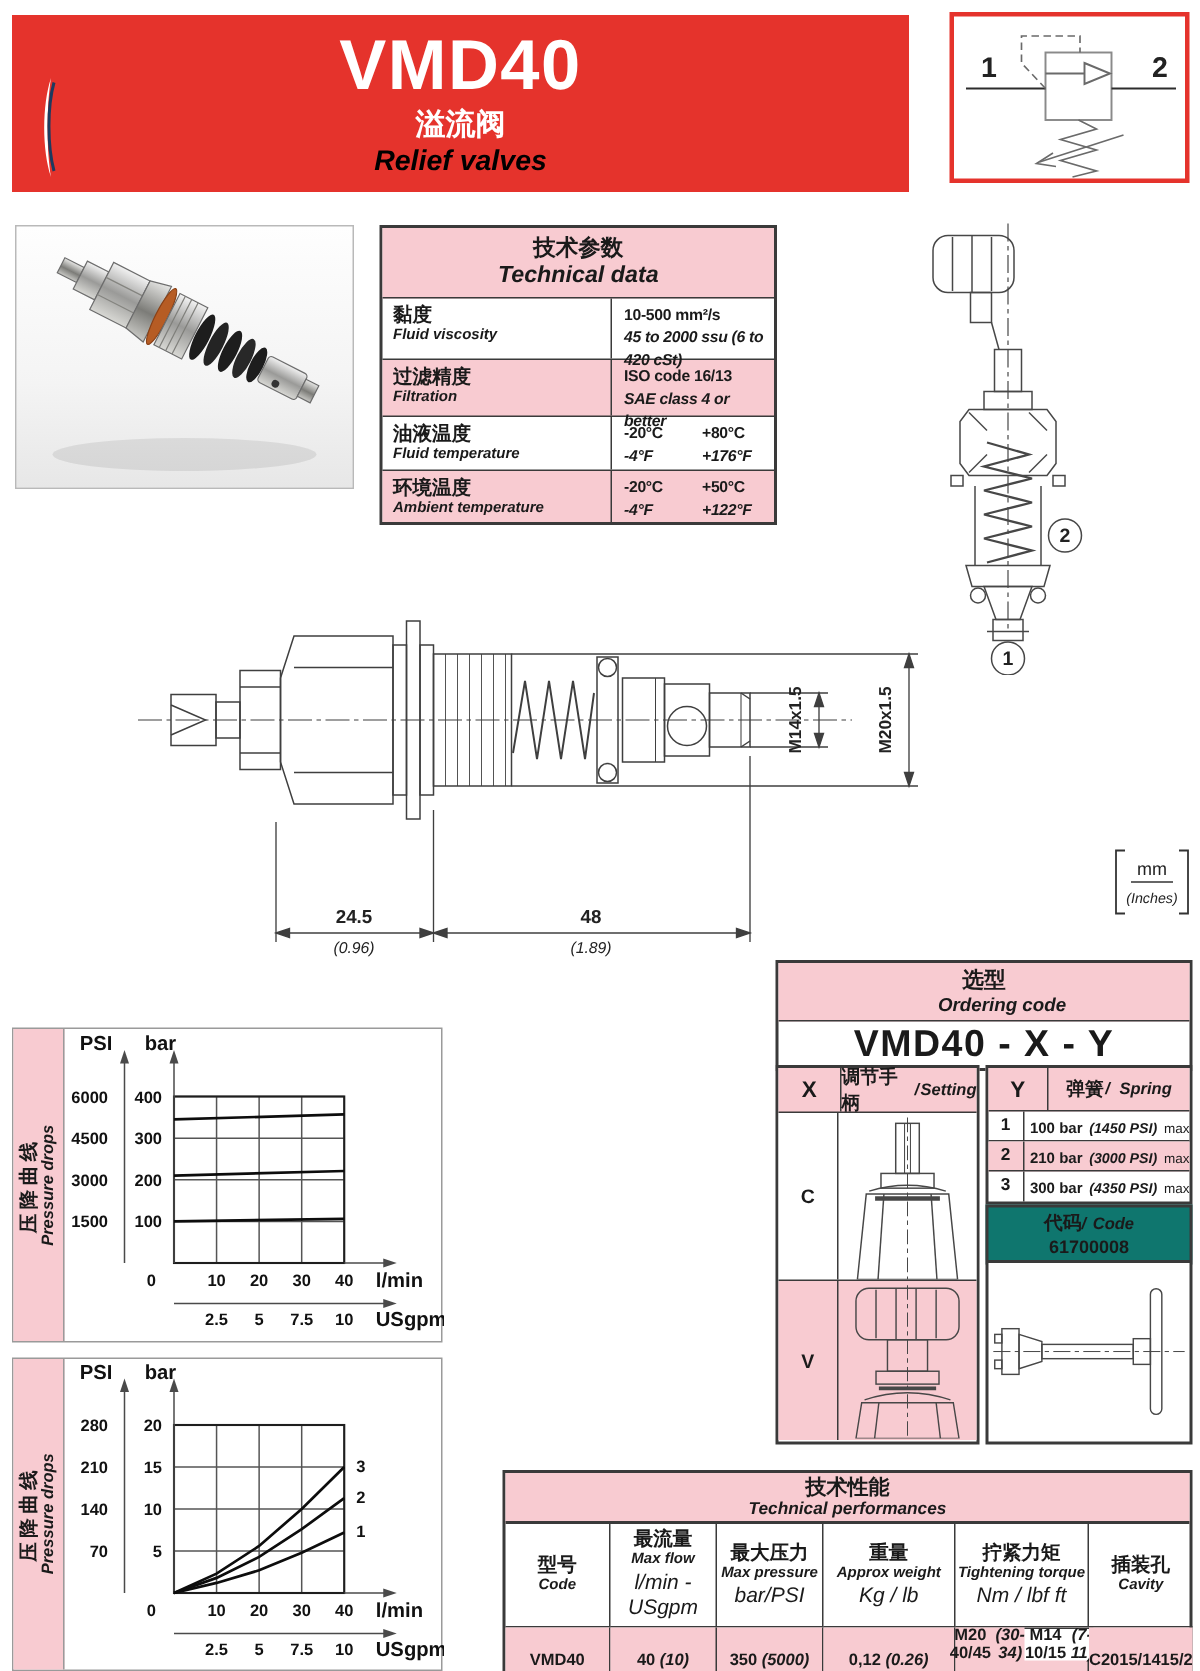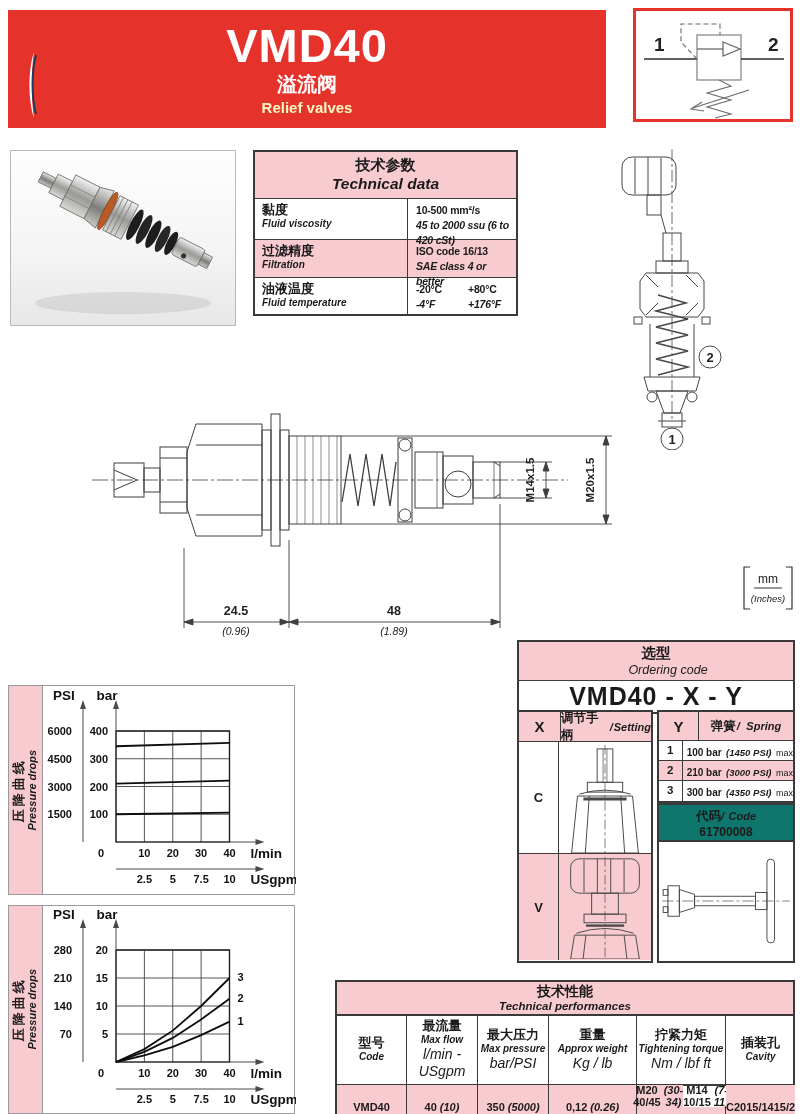--- a/index.html
+++ b/index.html
@@ -6,21 +6,21 @@
   html,body { background:#fff; }
   .page { position:relative; width:800px; height:1114px; background:#fff;
           font-family:"Liberation Sans",sans-serif; color:#1a1a1a; overflow:hidden; }
   .abs { position:absolute; }
 
   
   .banner { left:8px; top:10px; width:598px; height:118px; background:#e5332c;
             display:flex; flex-direction:column; align-items:center; justify-content:center; }
   .banner-model { color:#fff; font-size:47px; font-weight:800; letter-spacing:1px; line-height:1.02; }
   .banner-cn { color:#fff; font-size:20px; font-weight:700; margin-top:2px; }
-  .banner-en { color:#fef9c3; font-size:15px; font-weight:700; margin-top:1px; }
+  .banner-en { color:#000000; font-size:19px; font-weight:700; font-style:italic; margin-top:1px; }
   .crest { left:16px; top:40px; }
 
   .symbol-box { left:633px; top:8px; width:160px; height:114px; border:3px solid #e5332c; background:#fff; }
   .sym-num { font:bold 19px "Liberation Sans",sans-serif; fill:#2d4156; }
 
   
   .photo { left:10px; top:150px; width:226px; height:176px; border:1px solid #b9b9b9;
            background:linear-gradient(180deg,#fefefe 0%,#f4f4f4 60%,#e7e7e7 100%); }
 
   
@@ -59,21 +59,21 @@
   .strip-en { font-size:11px; font-weight:700; font-style:italic; line-height:1.1; }
   .chart-svg { position:absolute; left:0; top:0; }
   .ct { font:bold 11px "Liberation Sans",sans-serif; fill:#111; }
   .cl { font:bold 13.5px "Liberation Sans",sans-serif; fill:#111; }
 
   
   .ord { left:517px; top:640px; width:256px; height:323px; }
   .ord-head { position:absolute; left:0; top:0; width:278px; border:2px solid #3a3a3a; background:#fff; }
   .ord-head-title { background:#f8cbd1; text-align:center; padding:2px 0 3px; border-bottom:1.5px solid #3a3a3a; }
   .ord-title-cn { font-size:14.5px; font-weight:700; }
-  .ord-title-en { font-size:12.5px; font-weight:400; font-style:italic;padding-left:24px; }
+  .ord-title-en { font-size:12.5px; font-weight:700; font-style:italic;padding-left:24px; }
   .ord-pattern { height:31px; display:flex; align-items:center; justify-content:center;
                  font-size:25px; font-weight:800; letter-spacing:1px; }
   .ord-left { position:absolute; left:0; top:70px; width:136px; height:253px; border:2px solid #3a3a3a; background:#fff; }
   .ord-right { position:absolute; left:140px; top:70px; width:138px; border:2px solid #3a3a3a; background:#fff; }
   .ord-hrow { display:flex; background:#f8cbd1; border-bottom:1.5px solid #3a3a3a; height:30px; align-items:stretch; }
   .ord-xcell { width:42px; border-right:1.5px solid #3a3a3a; display:flex; align-items:center; justify-content:center;
                font-size:15px; font-weight:800; }
   .ord-hlabel { flex:1; display:flex; align-items:center; justify-content:center; gap:1px; }
   .lbl-cn { font-size:12.5px; font-weight:700; }
   .lbl-en { font-size:11px; font-weight:700; font-style:italic; }
@@ -216,20 +216,30 @@
       </div>
     </div>
     <div class="td-row" style="height:36px">
       <div class="td-label">
         <div class="td-label-cn">油液温度</div>
         <div class="td-label-en">Fluid temperature</div>
       </div>
       <div class="td-value">
         <div class="v1"><span class="tcol">-20°C</span><span>+80°C</span></div>
         <div class="v2"><span class="tcol">-4°F</span><span>+176°F</span></div>
+      </div>
+    </div>
+    <div class="td-row pink" style="height:34px">
+      <div class="td-label">
+        <div class="td-label-cn">环境温度</div>
+        <div class="td-label-en">Ambient temperature</div>
+      </div>
+      <div class="td-value">
+        <div class="v1"><span class="tcol">-20°C</span><span>+50°C</span></div>
+        <div class="v2"><span class="tcol">-4°F</span><span>+122°F</span></div>
       </div>
     </div>
   </div>
 
   <svg class="abs lineart" style="left:600px;top:145px" width="190" height="305" viewBox="0 0 190 305">
     <g stroke="#474747" fill="none" stroke-width="1">
       <line x1="72" y1="4" x2="72" y2="276" stroke-dasharray="12 3 3 3" stroke-width="0.8"></line>
       <rect x="22" y="12" width="54" height="38" rx="10"></rect>
       <line x1="35" y1="13" x2="35" y2="49"></line>
         <line x1="48" y1="12" x2="48" y2="50"></line>

